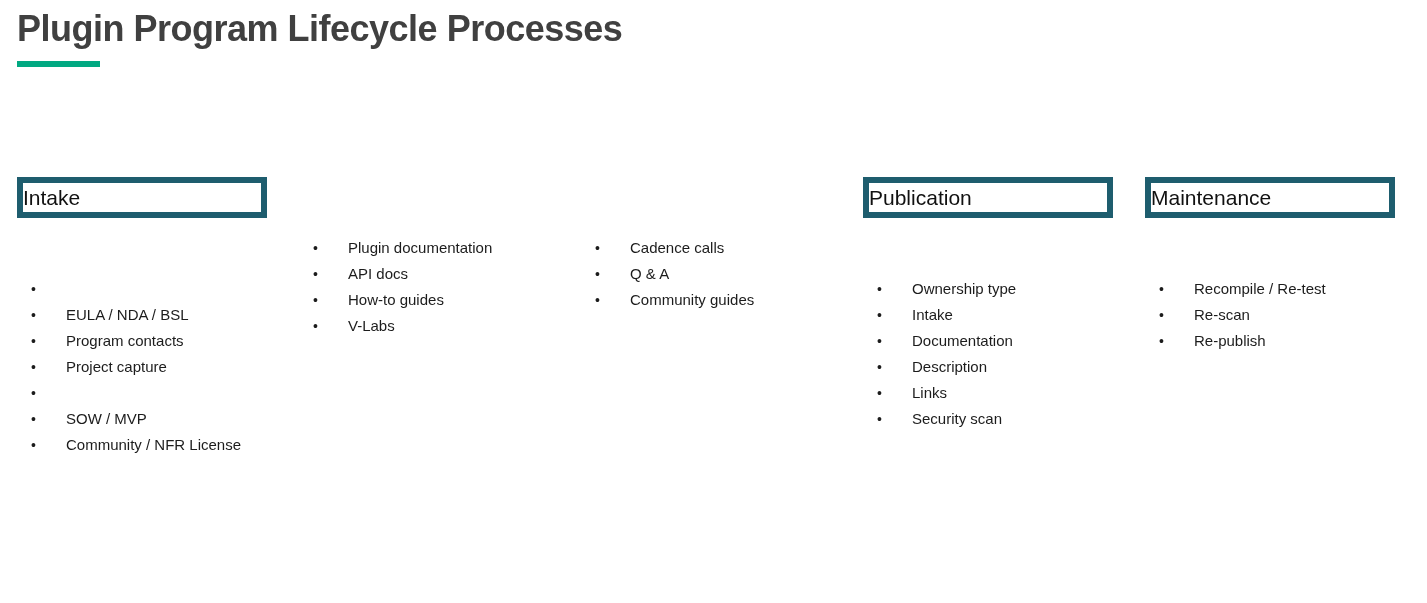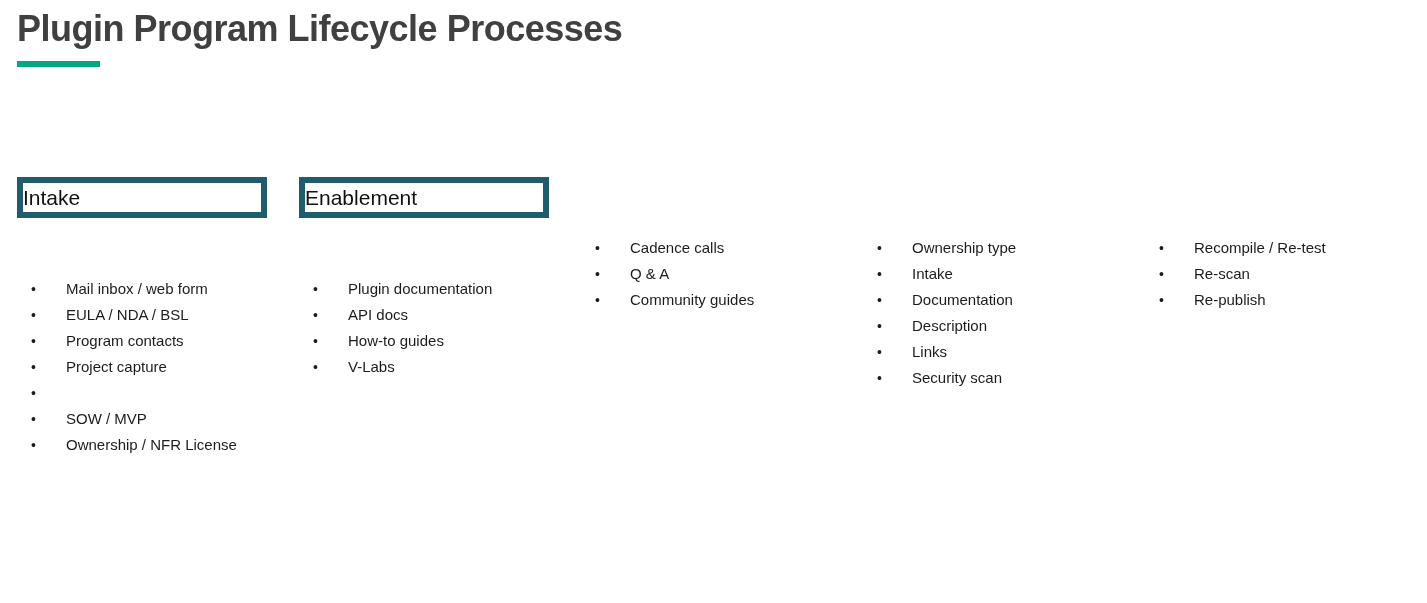--- a/index.html
+++ b/index.html
@@ -91,21 +91,20 @@
 
   <div class="columns">
 
     <section class="col">
       <div class="stage-box">
         <span class="stage-label">Intake</span>
       </div>
       <ul class="items">
           <li>
             <span class="b">•</span>
-            <span class="t">Mail inbox / web form</span>
           </li>
           <li>
             <span class="b">•</span>
             <span class="t">EULA / NDA / BSL</span>
           </li>
           <li>
             <span class="b">•</span>
             <span class="t">Program contacts</span>
           </li>
           <li>
@@ -114,70 +113,70 @@
           </li>
           <li>
             <span class="b">•</span>
           </li>
           <li>
             <span class="b">•</span>
             <span class="t">SOW / MVP</span>
           </li>
           <li>
             <span class="b">•</span>
-            <span class="t">Ownership / NFR License</span>
+            <span class="t">Community / NFR License</span>
+          </li>
+        </ul>
+    </section>
+
+    <section class="col">
+      <ul class="items">
+          <li>
+            <span class="b">•</span>
+            <span class="t">Plugin documentation</span>
+          </li>
+          <li>
+            <span class="b">•</span>
+            <span class="t">API docs</span>
+          </li>
+          <li>
+            <span class="b">•</span>
+            <span class="t">How-to guides</span>
+          </li>
+          <li>
+            <span class="b">•</span>
+            <span class="t">V-Labs</span>
+          </li>
+        </ul>
+    </section>
+
+    <section class="col">
+      <ul class="items">
+          <li>
+            <span class="b">•</span>
+            <span class="t">Cadence calls</span>
+          </li>
+          <li>
+            <span class="b">•</span>
+            <span class="t">Q &amp; A</span>
+          </li>
+          <li>
+            <span class="b">•</span>
+            <span class="t">Community guides</span>
           </li>
         </ul>
     </section>
 
     <section class="col">
       <div class="stage-box">
-        <span class="stage-label">Enablement</span>
+        <span class="stage-label">Publication</span>
       </div>
       <ul class="items">
           <li>
             <span class="b">•</span>
-            <span class="t">Plugin documentation</span>
-          </li>
-          <li>
-            <span class="b">•</span>
-            <span class="t">API docs</span>
-          </li>
-          <li>
-            <span class="b">•</span>
-            <span class="t">How-to guides</span>
-          </li>
-          <li>
-            <span class="b">•</span>
-            <span class="t">V-Labs</span>
-          </li>
-        </ul>
-    </section>
-
-    <section class="col">
-      <ul class="items">
-          <li>
-            <span class="b">•</span>
-            <span class="t">Cadence calls</span>
-          </li>
-          <li>
-            <span class="b">•</span>
-            <span class="t">Q &amp; A</span>
-          </li>
-          <li>
-            <span class="b">•</span>
-            <span class="t">Community guides</span>
-          </li>
-        </ul>
-    </section>
-
-    <section class="col">
-      <ul class="items">
-          <li>
-            <span class="b">•</span>
             <span class="t">Ownership type</span>
           </li>
           <li>
             <span class="b">•</span>
             <span class="t">Intake</span>
           </li>
           <li>
             <span class="b">•</span>
             <span class="t">Documentation</span>
           </li>
@@ -190,20 +189,23 @@
             <span class="t">Links</span>
           </li>
           <li>
             <span class="b">•</span>
             <span class="t">Security scan</span>
           </li>
         </ul>
     </section>
 
     <section class="col">
+      <div class="stage-box">
+        <span class="stage-label">Maintenance</span>
+      </div>
       <ul class="items">
           <li>
             <span class="b">•</span>
             <span class="t">Recompile / Re-test</span>
           </li>
           <li>
             <span class="b">•</span>
             <span class="t">Re-scan</span>
           </li>
           <li>

